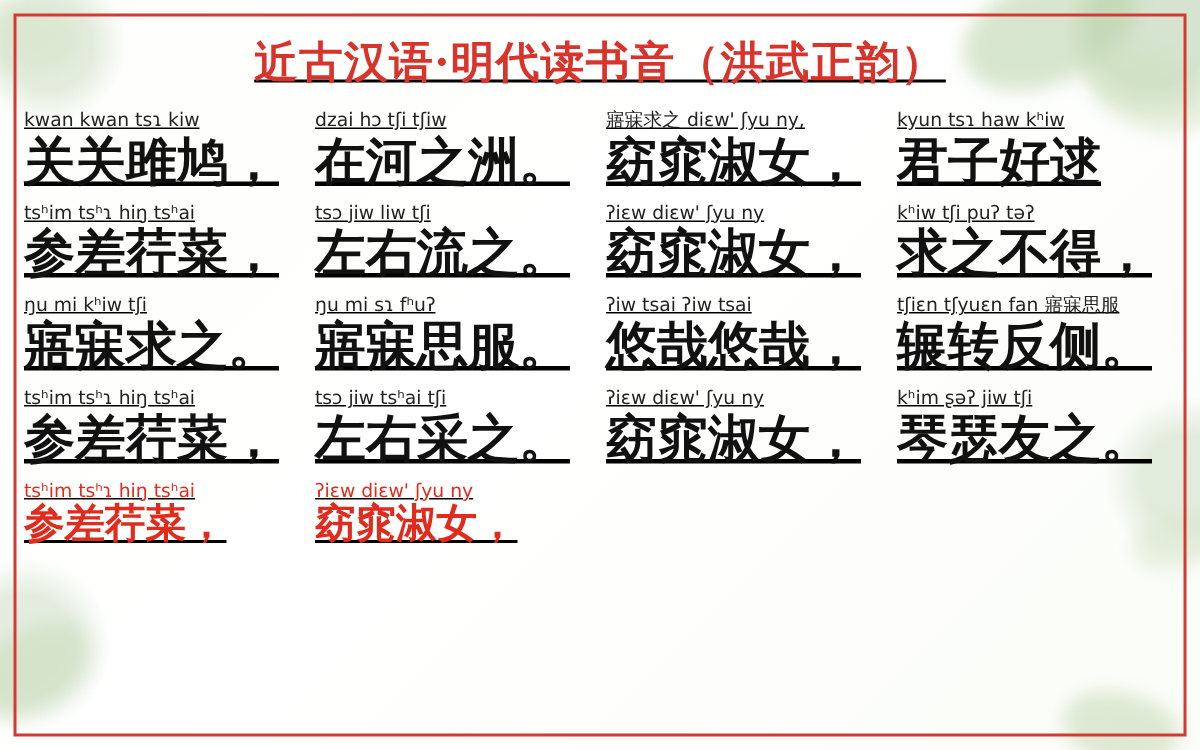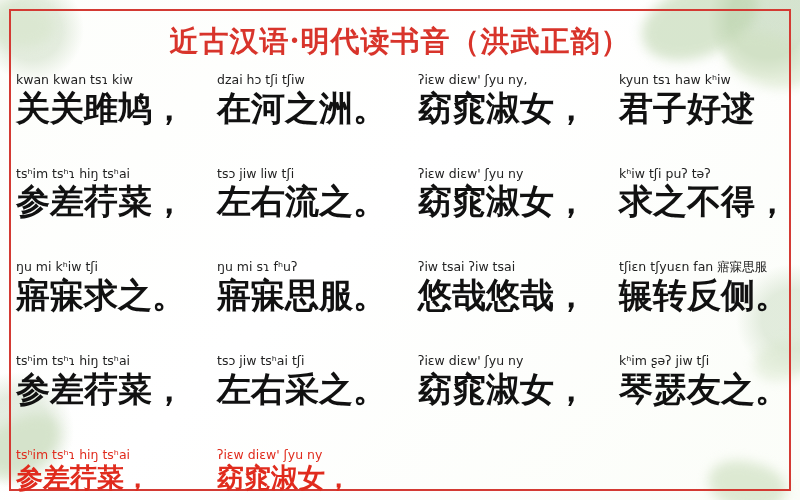--- a/index.html
+++ b/index.html
@@ -17,20 +17,21 @@
     position: relative;
     width: 800px;
     height: 500px;
     background:
       radial-gradient(circle at 96% 4%, rgba(180,205,170,0.55) 0 38px, rgba(180,205,170,0) 60px),
       radial-gradient(circle at 4% 6%, rgba(196,214,186,0.45) 0 30px, rgba(196,214,186,0) 52px),
       radial-gradient(circle at 2% 86%, rgba(190,210,180,0.40) 0 34px, rgba(190,210,180,0) 58px),
       radial-gradient(circle at 99% 64%, rgba(186,208,176,0.40) 0 30px, rgba(186,208,176,0) 56px),
       linear-gradient(135deg, #fdfefb 0%, #ffffff 45%, #fbfdf8 100%);
     box-sizing: border-box;
+    text-decoration: underline;
   }
   
   .leaf {
     position: absolute;
     border-radius: 50% 40% 55% 45%;
     filter: blur(6px);
     opacity: 0.55;
     pointer-events: none;
   }
   .leaf.l1 { width: 120px; height: 70px; top: -14px; right: 40px; background: #b9d2a8; transform: rotate(-18deg); }
@@ -67,21 +68,20 @@
     letter-spacing: 1px;
     margin: 6px 0 10px 0;
     white-space: nowrap;
   }
 
   .grid {
     display: grid;
     grid-template-columns: 1fr 1fr 1fr 1fr;
     column-gap: 4px;
     row-gap: 0px;
-    gap: 32px;
   }
 
   .cell {
     padding: 0 2px;
     overflow: hidden;
   }
 
   .ipa {
     font-family: "DejaVu Sans", sans-serif;
     font-size: 12.5px;
@@ -127,21 +127,21 @@
 
       <div class="cell">
         <div class="ipa">kwan kwan tsɿ kiw</div>
         <div class="han">关关雎鸠，</div>
       </div>
       <div class="cell">
         <div class="ipa">dzai hɔ tʃi tʃiw</div>
         <div class="han">在河之洲。</div>
       </div>
       <div class="cell">
-        <div class="ipa">ʔiɛw diɛw' ʃyu ny,</div>
+        <div class="ipa">寤寐求之 diɛw' ʃyu ny,</div>
         <div class="han">窈窕淑女，</div>
       </div>
       <div class="cell">
         <div class="ipa">kyun tsɿ haw kʰiw</div>
         <div class="han">君子好逑</div>
       </div>
 
       <div class="cell">
         <div class="ipa">tsʰim tsʰɿ hiŋ tsʰai</div>
         <div class="han">参差荇菜，</div>

